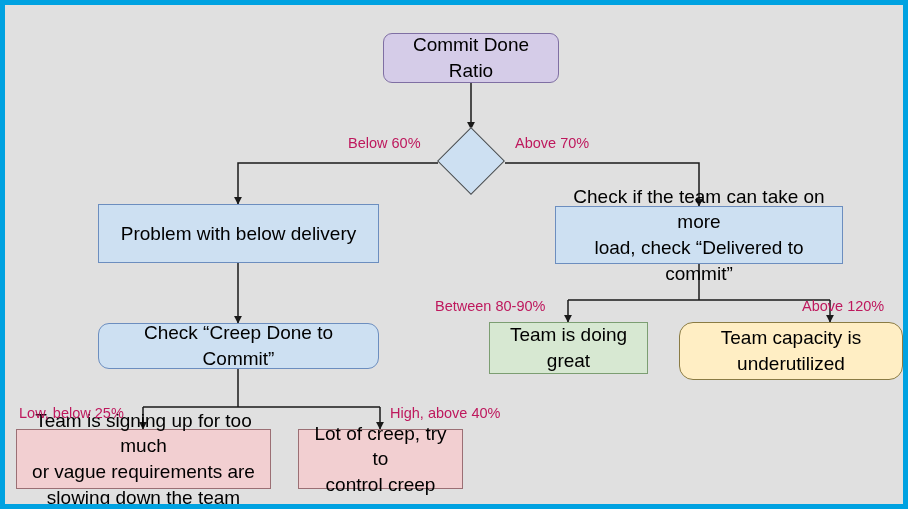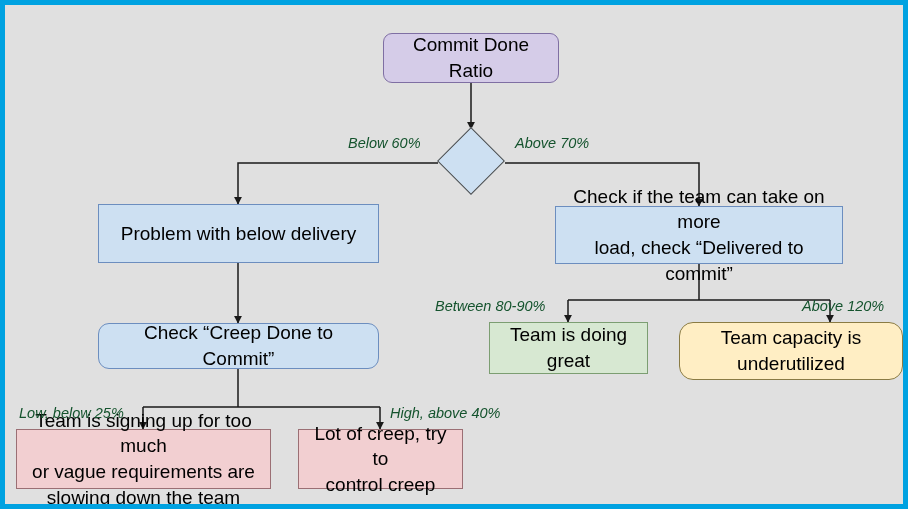--- a/index.html
+++ b/index.html
@@ -78,24 +78,23 @@
     background: #cde0f2;
     border: 1.6px solid #4d4d4d;
     box-sizing: border-box;
     transform: rotate(45deg);
   }
 
   
   .edge-label {
     position: absolute;
     font-size: 14.5px;
-    color: #14532d;
+    color: #be185d;
     white-space: nowrap;
     line-height: 1;
-    font-style: italic;
   }
 </style>
 </head>
 <body>
 
 <div id="canvas">
 
   <svg id="wires" viewBox="0 0 908 509" width="908" height="509">
     <defs>
       <marker id="arrow" viewBox="0 0 10 10" refX="9" refY="5" markerWidth="5.5" markerHeight="5.5" orient="auto-start-reverse">

